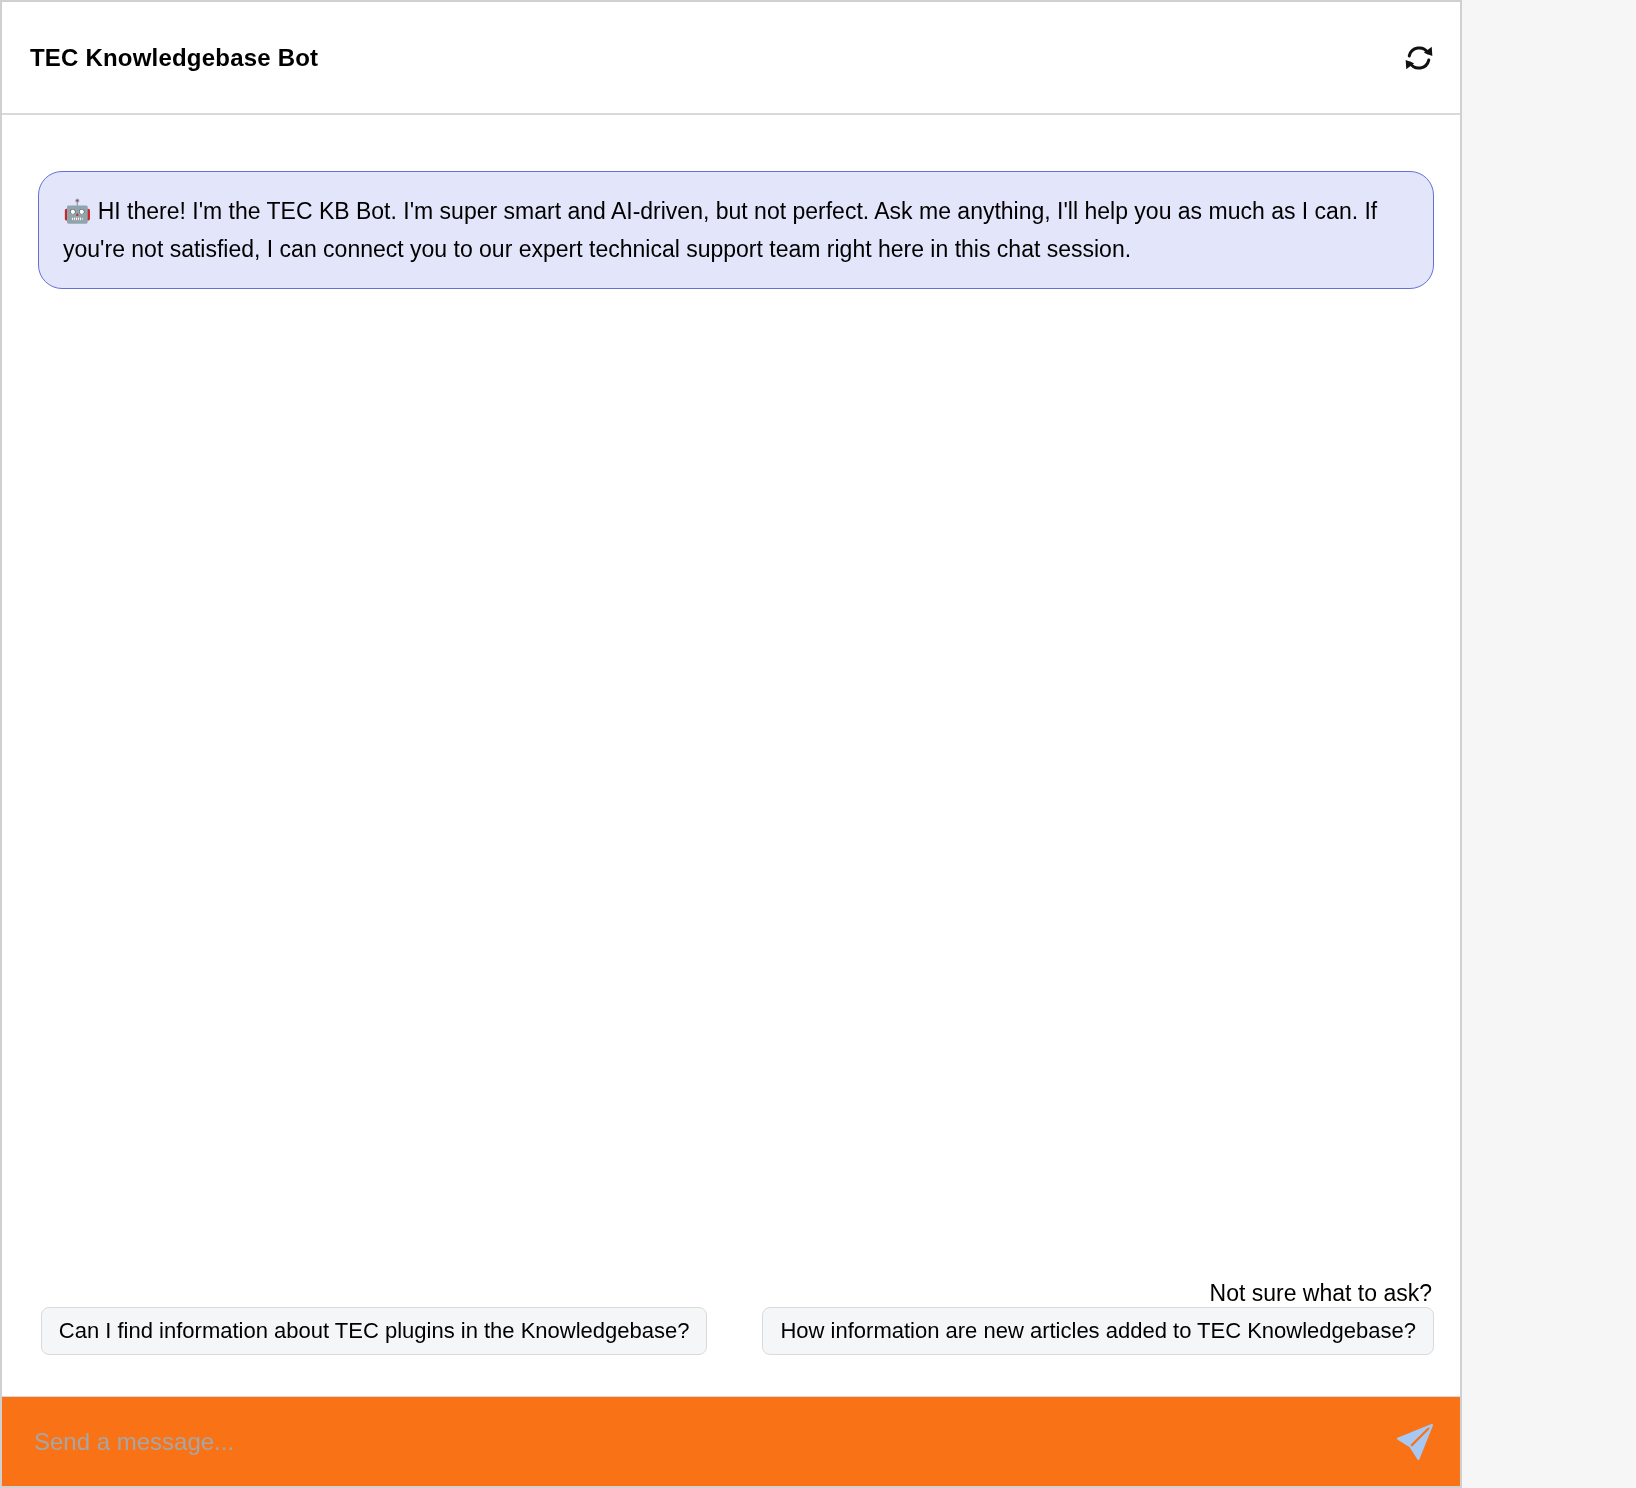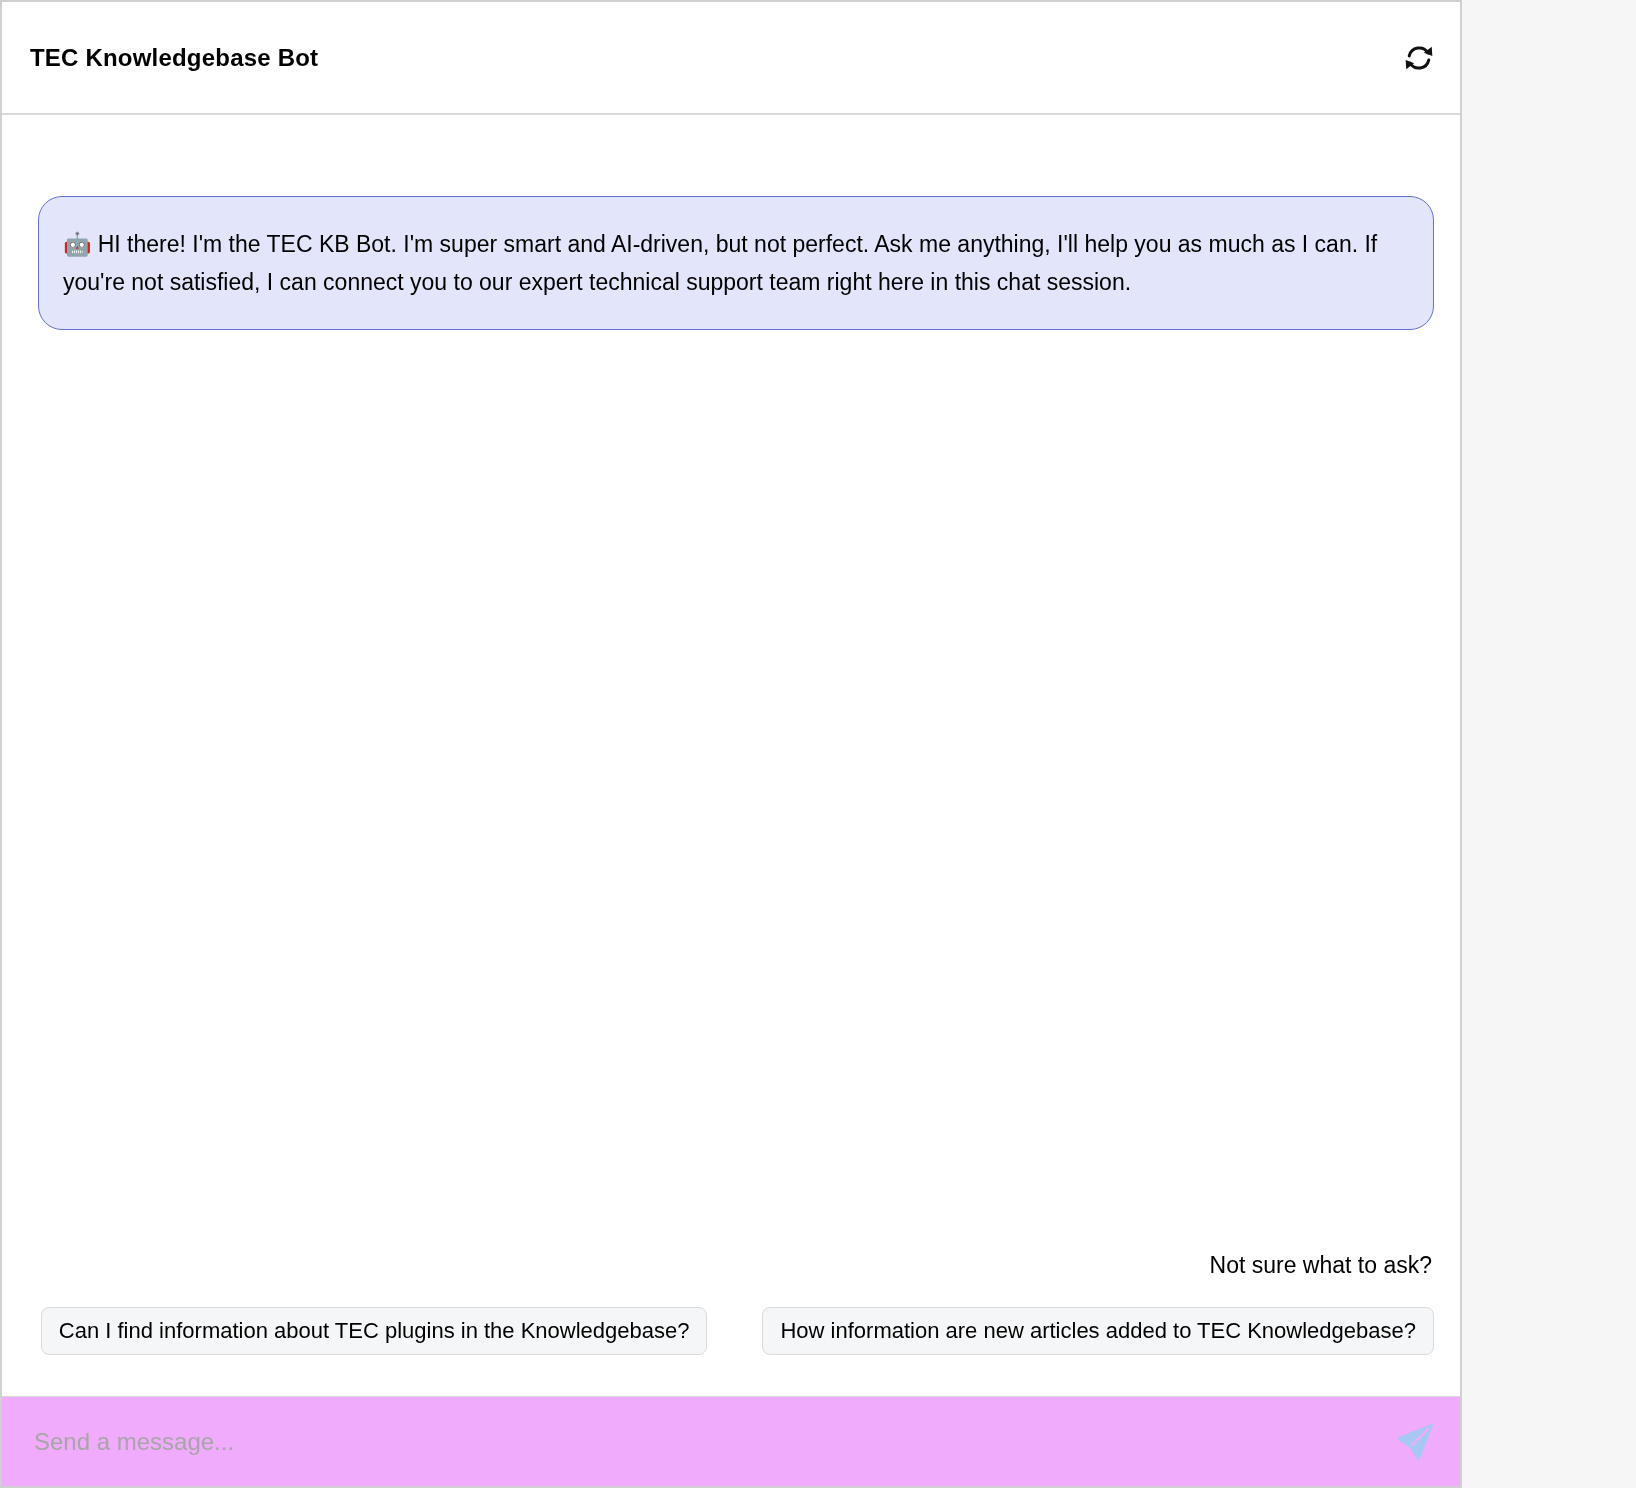--- a/index.html
+++ b/index.html
@@ -47,44 +47,44 @@
   
   .chat {
     flex: 1 1 auto;
     min-height: 0;
     display: flex;
     flex-direction: column;
     padding: 0 26px 41px 36px;
     background: #fff;
   }
   .bubble {
-    margin-top: 81px;
+    margin-top: 56px;
     background: #e3e6fa;
     border: 1px solid #6471d3;
     border-radius: 24px;
-    padding: 28px 24px;
+    padding: 20px 24px;
     font-size: 23px;
     line-height: 38px;
   }
   .bubble .emoji { margin-right: 6px; }
 
   
   .suggestions { margin-top: auto; }
   .suggestions-label {
     text-align: right;
     font-size: 23px;
     padding-right: 2px;
     margin-top: 36px;
   }
   .suggestion-row {
     display: flex;
     justify-content: flex-end;
     gap: 55px;
   }
-  .suggestion-row.first { margin-top: 28px; }
+  .suggestion-row.first { }
   .suggestion-row.second { margin-top: 25px; }
   .suggestion-btn {
     font-family: inherit;
     font-size: 22px;
     color: #000;
     background: #f5f6f7;
     border: 1px solid #d8dadc;
     border-radius: 8px;
     padding: 10px 17px;
     white-space: nowrap;
@@ -93,21 +93,21 @@
   }
 
   
   .composer {
     flex: 0 0 90px;
     border-top: 1px solid #d9d9d9;
     display: flex;
     align-items: center;
     padding: 0 26px 0 30px;
     gap: 16px;
-    background: #f0abfc;
+    background: #f97316;
   }
   .composer input {
     flex: 1 1 auto;
     border: none;
     outline: none;
     font-family: inherit;
     font-size: 24px;
     color: #222;
     background: transparent;
   }

